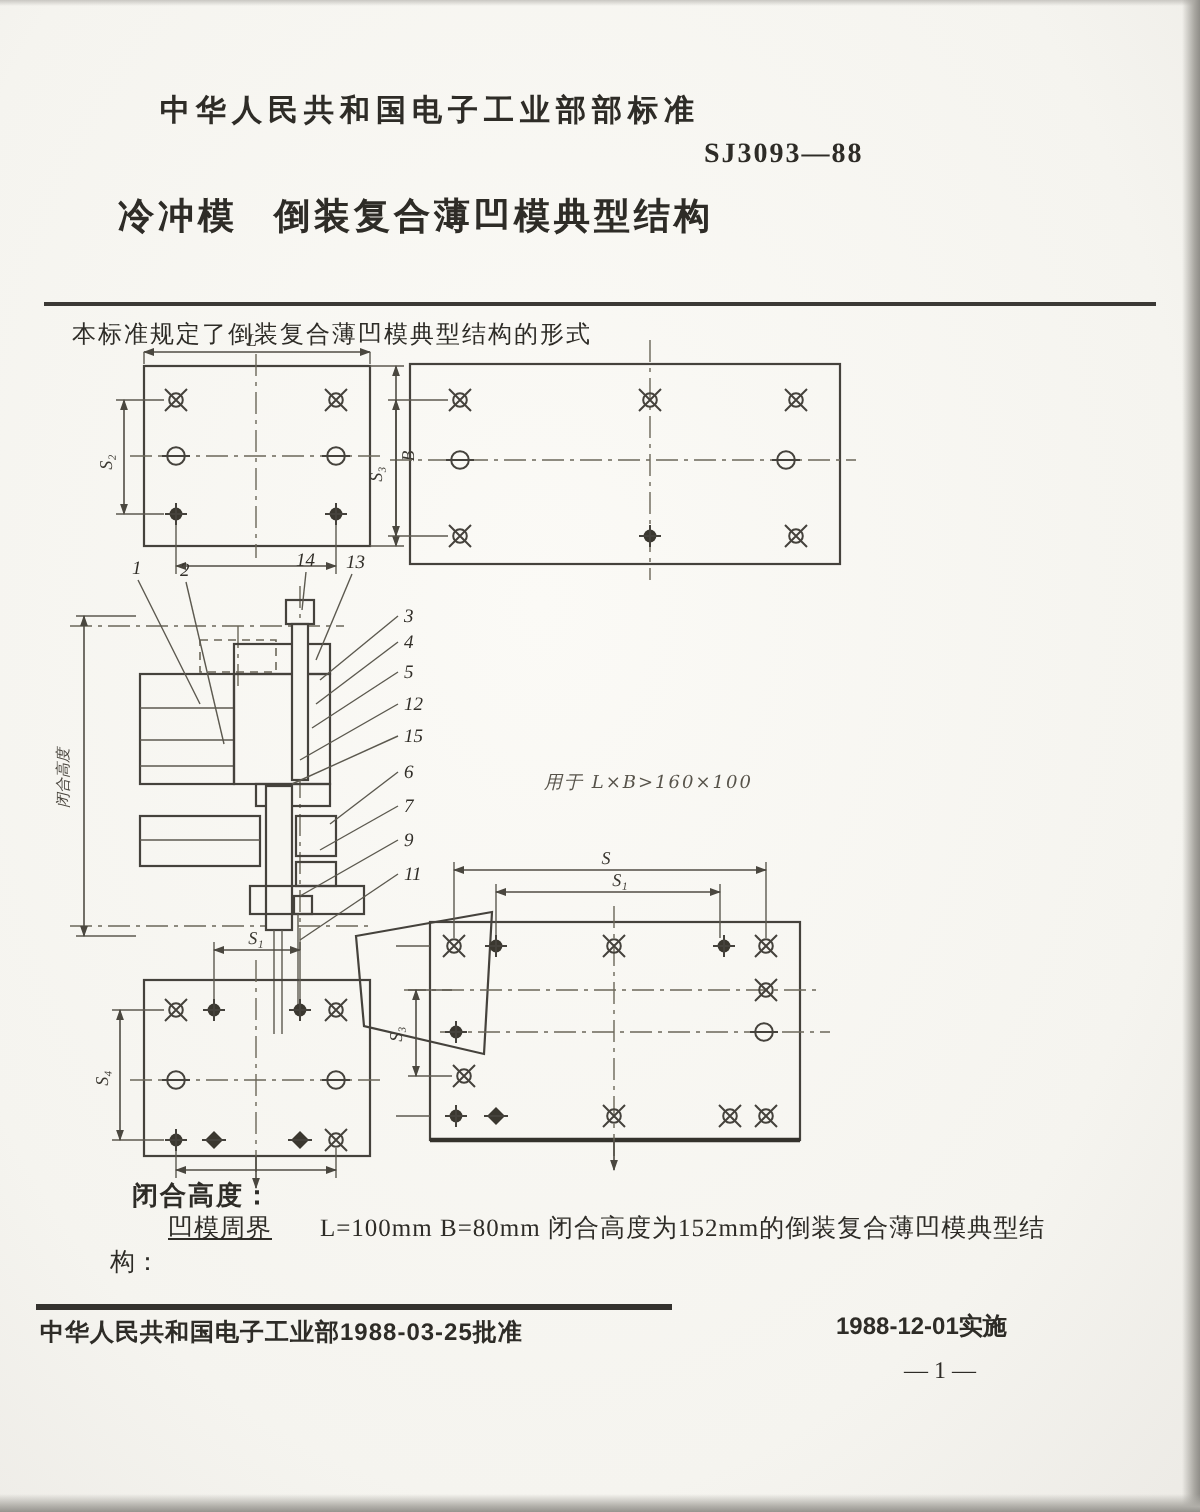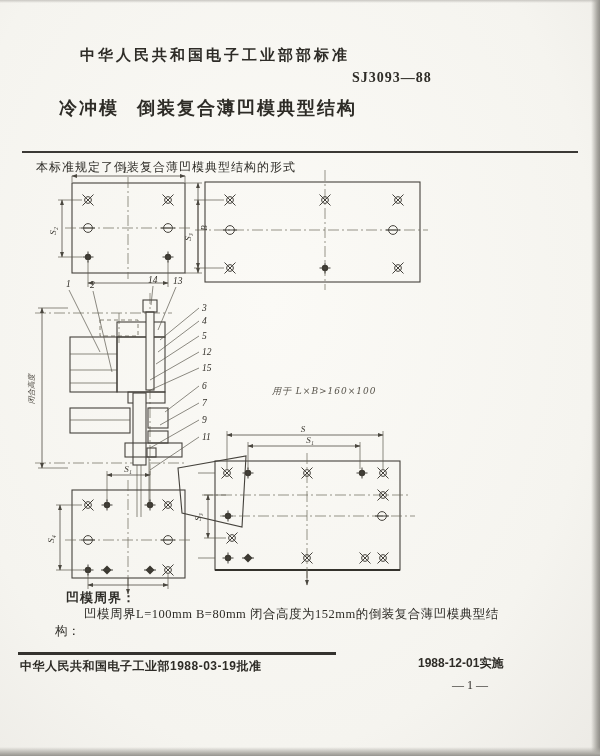--- a/index.html
+++ b/index.html
@@ -13,21 +13,21 @@
   .edge-top{position:absolute;left:0;top:0;width:600px;height:3px;background:linear-gradient(to bottom,#c9c7c2,rgba(200,198,192,0));}
   .txt{position:absolute;white-space:nowrap;color:#2e2c27;}
   .authority{left:80px;top:46px;font-size:15px;font-weight:bold;letter-spacing:3px;}
   .stdno{left:352px;top:70px;font-size:14px;font-weight:bold;letter-spacing:1px;font-family:"Liberation Serif","DejaVu Serif",serif;}
   .title{left:59px;top:96px;font-size:18px;font-weight:bold;letter-spacing:2px;}
   .title .gap{display:inline-block;width:18px;}
   .rule-top{position:absolute;left:22px;top:151px;width:556px;height:2px;background:#3b3935;}
   .scope{left:36px;top:159px;font-size:12px;letter-spacing:1px;font-family:Liberation Serif, serif;}
   .mark-head{left:66px;top:589px;font-size:13px;font-weight:bold;letter-spacing:1px;}
   .mark-line1{left:84px;top:606px;font-size:12.5px;font-family:"Liberation Serif","DejaVu Serif",serif;letter-spacing:0.5px;}
-  .mark-line1 .term{margin-right:0;}
+  .mark-line1 .term{margin-right:24px;text-decoration:underline;}
   .mark-cont{left:55px;top:623px;font-size:12.5px;font-family:"Liberation Serif","DejaVu Serif",serif;}
   .mark-line3{left:84px;top:632px;font-size:12.5px;font-family:"Liberation Serif","DejaVu Serif",serif;letter-spacing:0.5px;}
   .mark-line3 .term2{font-weight:bold;font-family:"Liberation Sans","DejaVu Sans",sans-serif;margin-right:14px;}
   .mark-line3 .stdref{margin-left:14px;}
   .rule-bottom{position:absolute;left:18px;top:652px;width:318px;height:3px;background:#34322e;}
   .approval{left:20px;top:658px;font-size:12px;font-weight:bold;letter-spacing:0.5px;}
   .impl{left:418px;top:655px;font-size:12px;font-weight:bold;}
   .pageno{left:452px;top:678px;font-size:12px;font-family:"Liberation Serif","DejaVu Serif",serif;}
   
   #dwg{position:absolute;left:20px;top:165px;}
@@ -273,27 +273,27 @@
         <use href="#h-cross" x="212" y="373"></use>
         <use href="#h-fill" x="208" y="393"></use>
           <use href="#h-diam" x="228" y="393"></use>
           <use href="#h-cross" x="287" y="393"></use>
           <use href="#h-cross" x="345" y="393"></use>
           <use href="#h-cross" x="363" y="393"></use>
       </g>
     </g>
   </svg>
 
-  <div class="txt mark-head">凹模周界：</div>
+  <div class="txt mark-head">闭合高度：</div>
   <div class="txt mark-line1">
     <span class="term">凹模周界</span><span>L=100mm B=80mm 闭合高度为152mm的倒装复合薄凹模典型结</span>
   </div>
   <div class="txt mark-cont">构：</div>
 
   <div class="rule-bottom"></div>
-  <div class="txt approval">中华人民共和国电子工业部1988-03-19批准</div>
+  <div class="txt approval">中华人民共和国电子工业部1988-03-25批准</div>
   <div class="txt impl">1988-12-01实施</div>
   <div class="txt pageno">— 1 —</div>
 
   <div class="edge-top"></div>
   <div class="edge-right"></div>
   <div class="edge-bottom"></div>
 </div>
 
 </body></html>

